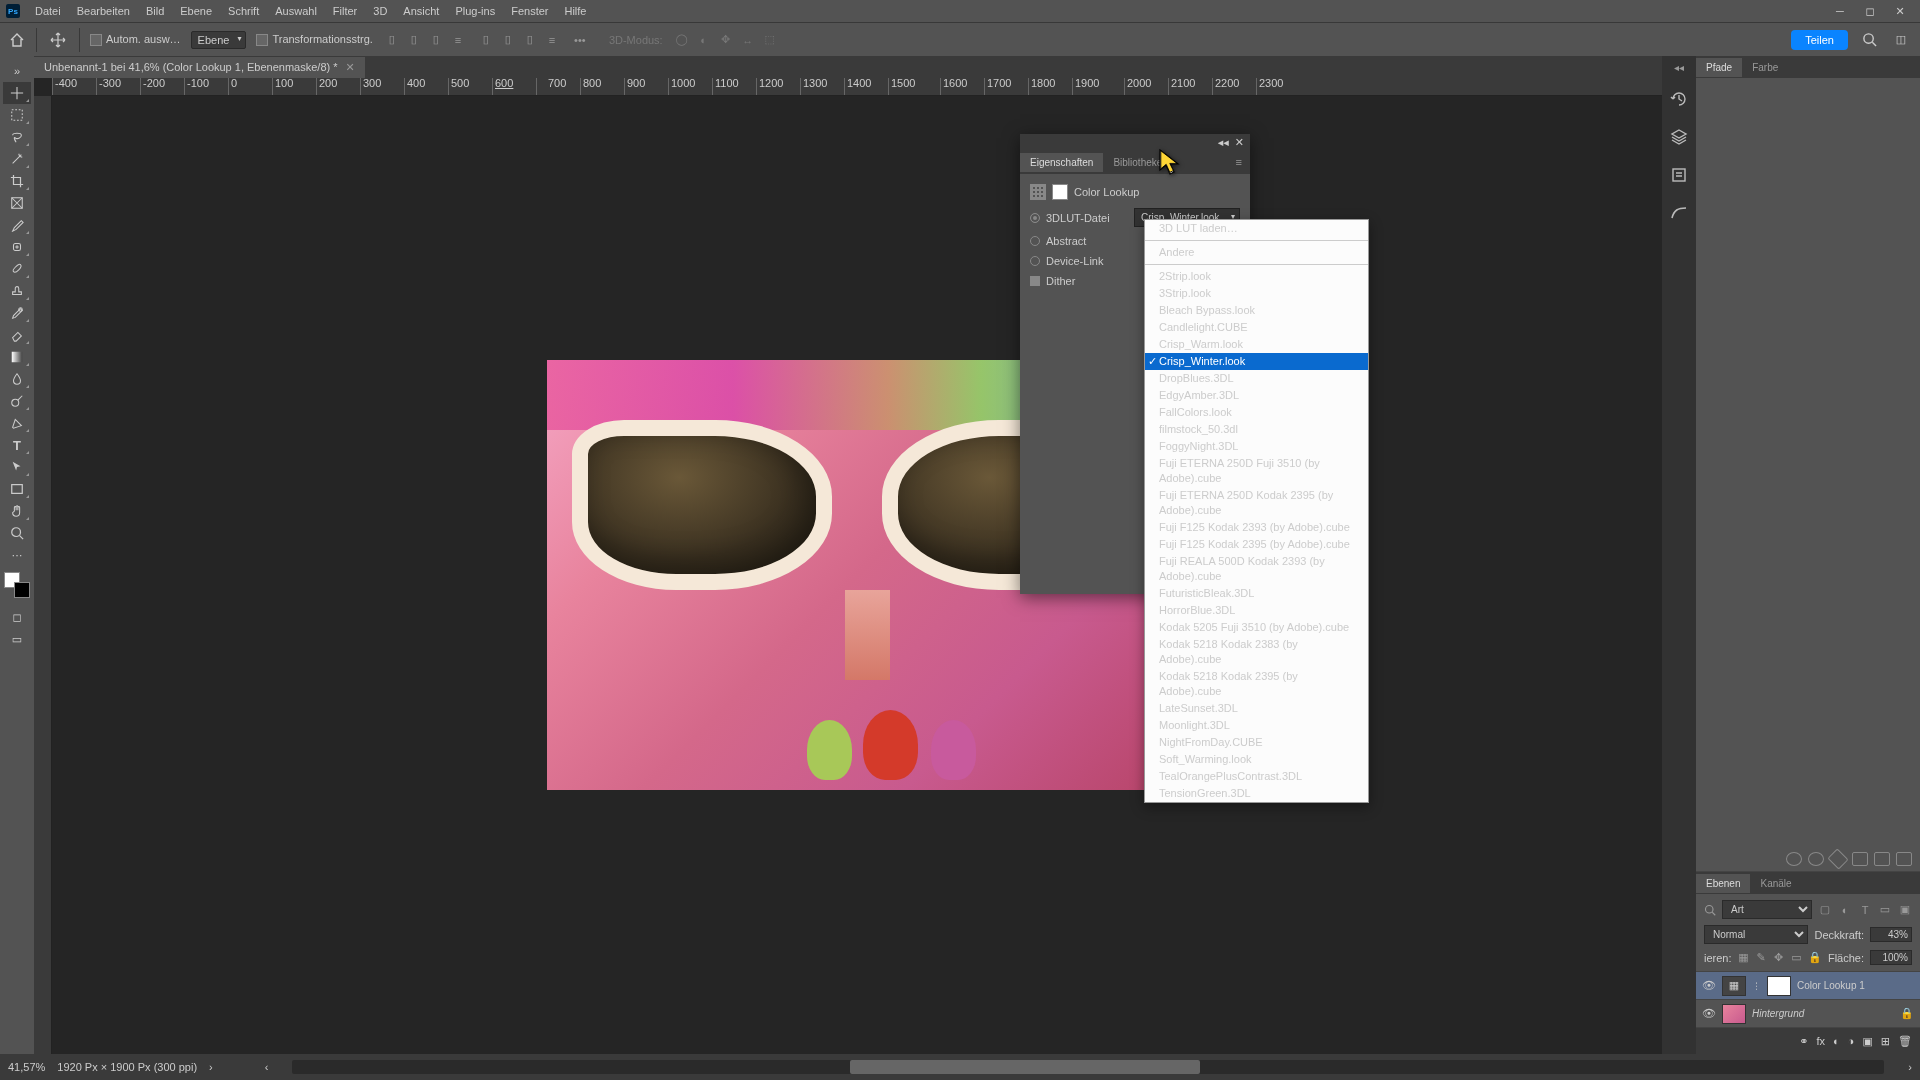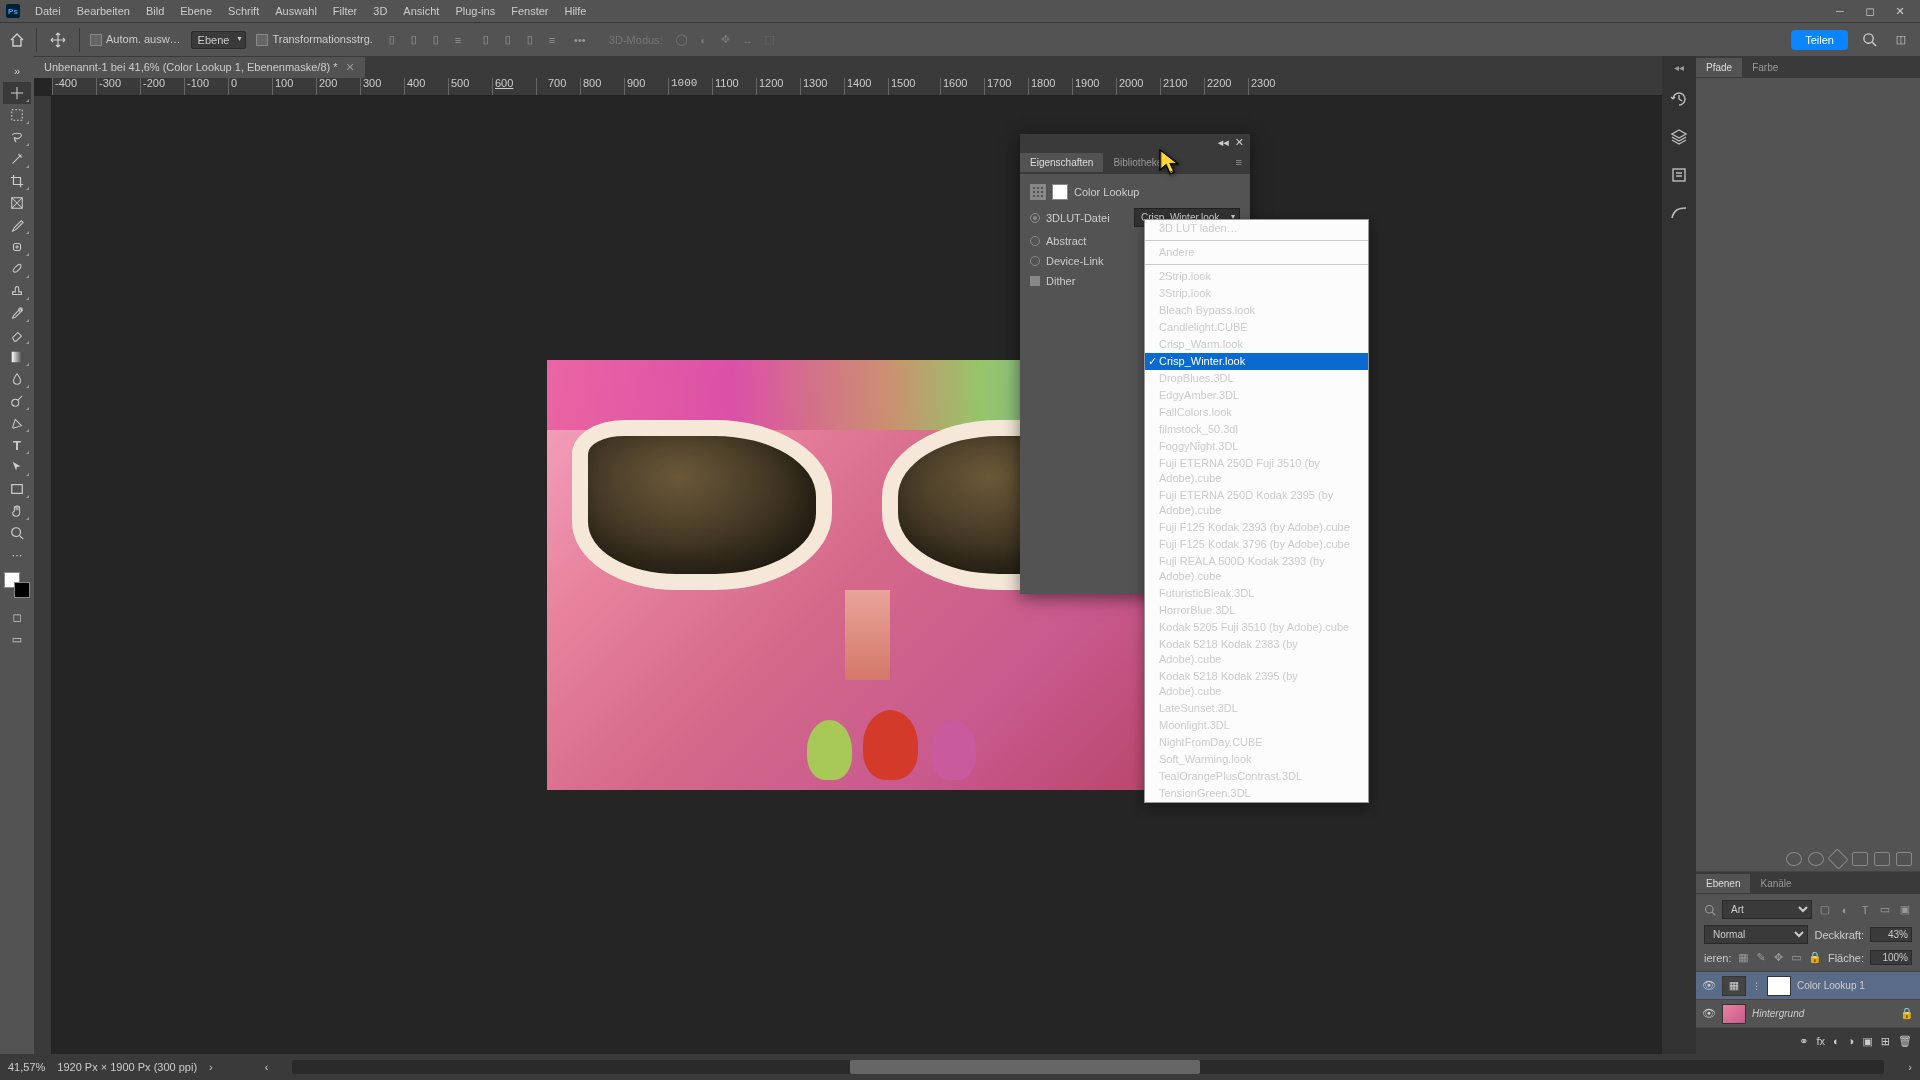--- a/index.html
+++ b/index.html
@@ -327,31 +327,31 @@
         <div class="tick" style="width: 44px;">0</div>
         <div class="tick" style="width: 44px;">100</div>
         <div class="tick" style="width: 44px;">200</div>
         <div class="tick" style="width: 44px;">300</div>
         <div class="tick" style="width: 44px;">400</div>
         <div class="tick" style="width: 44px;">500</div>
         <div class="tick" style="width: 44px; text-decoration: underline;">600</div>
         <div class="tick" style="width: 44px; padding-left: 11px;">700</div>
         <div class="tick" style="width: 44px;">800</div>
         <div class="tick" style="width: 44px;">900</div>
-        <div class="tick" style="width: 44px; font-family: Liberation Mono, monospace;">1000</div>
+        <div class="tick" style="width: 44px;">1000</div>
         <div class="tick" style="width: 44px;">1100</div>
         <div class="tick" style="width: 44px;">1200</div>
         <div class="tick" style="width: 44px;">1300</div>
         <div class="tick" style="width: 44px;">1400</div>
         <div class="tick" style="width: 44px;">1500</div>
         <div class="tick" style="width: 44px; margin-left: 8px;">1600</div>
         <div class="tick" style="width: 44px;">1700</div>
         <div class="tick" style="width: 44px;">1800</div>
         <div class="tick" style="width: 44px;">1900</div>
-        <div class="tick" style="width: 44px;">2000</div>
+        <div class="tick" style="width: 44px; margin-left: 8px;">2000</div>
         <div class="tick" style="width: 44px;">2100</div>
         <div class="tick" style="width: 44px;">2200</div>
         <div class="tick" style="width: 44px;">2300</div>
       </div>
     <div class="ruler-v"></div>
     <div class="canvas-wrap">
       <div class="canvas-img">
         <div class="hair"></div>
         <div class="glasses">
             <div class="lens"></div>
@@ -523,21 +523,21 @@
       <div class="dd-item">Crisp_Warm.look</div>
       <div class="dd-item sel">Crisp_Winter.look</div>
       <div class="dd-item">DropBlues.3DL</div>
       <div class="dd-item">EdgyAmber.3DL</div>
       <div class="dd-item">FallColors.look</div>
       <div class="dd-item">filmstock_50.3dl</div>
       <div class="dd-item">FoggyNight.3DL</div>
       <div class="dd-item">Fuji ETERNA 250D Fuji 3510 (by Adobe).cube</div>
       <div class="dd-item">Fuji ETERNA 250D Kodak 2395 (by Adobe).cube</div>
       <div class="dd-item">Fuji F125 Kodak 2393 (by Adobe).cube</div>
-      <div class="dd-item">Fuji F125 Kodak 3796 (by Adobe).cube</div>
+      <div class="dd-item">Fuji F125 Kodak 2395 (by Adobe).cube</div>
       <div class="dd-item">Fuji REALA 500D Kodak 2393 (by Adobe).cube</div>
       <div class="dd-item">FuturisticBleak.3DL</div>
       <div class="dd-item">HorrorBlue.3DL</div>
       <div class="dd-item">Kodak 5205 Fuji 3510 (by Adobe).cube</div>
       <div class="dd-item">Kodak 5218 Kodak 2383 (by Adobe).cube</div>
       <div class="dd-item">Kodak 5218 Kodak 2395 (by Adobe).cube</div>
       <div class="dd-item">LateSunset.3DL</div>
       <div class="dd-item">Moonlight.3DL</div>
       <div class="dd-item">NightFromDay.CUBE</div>
       <div class="dd-item">Soft_Warming.look</div>

